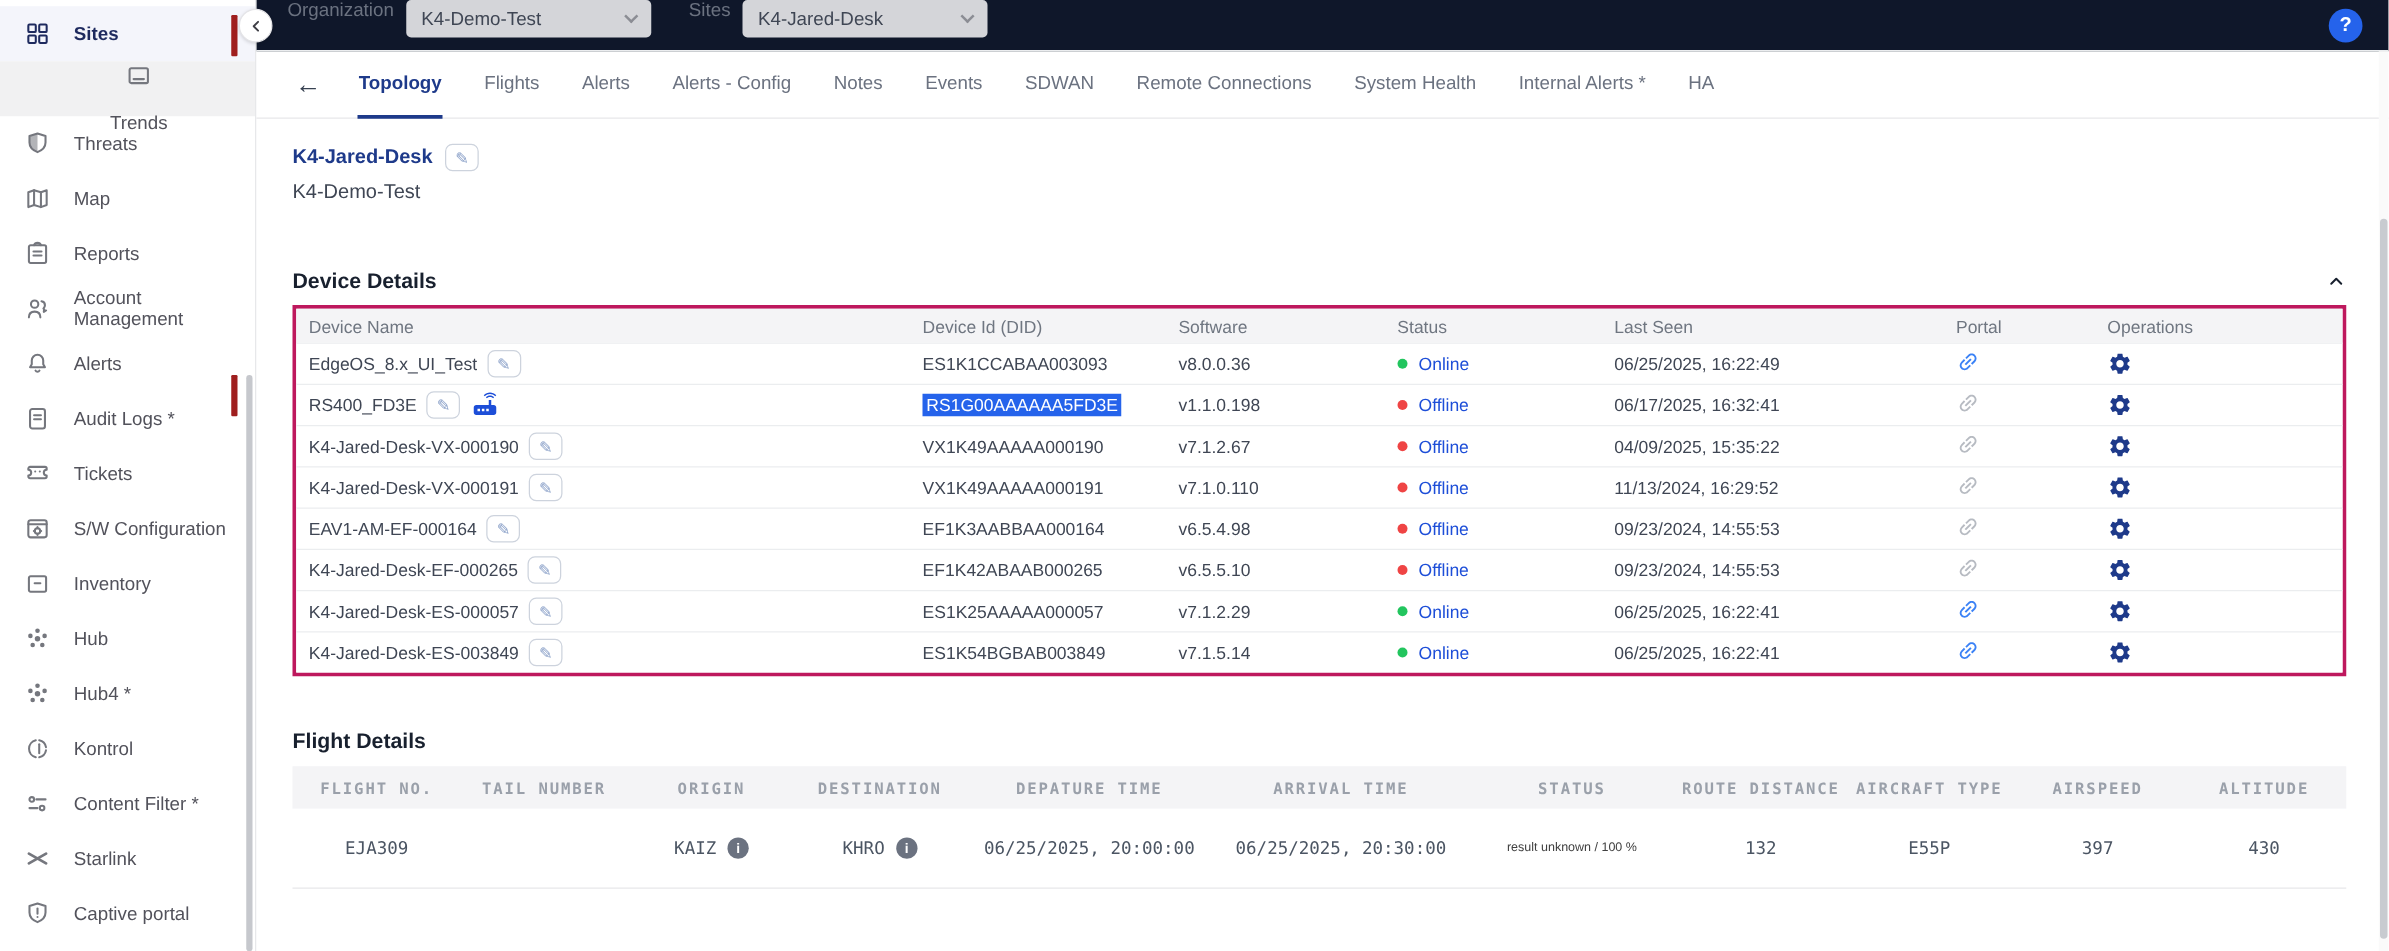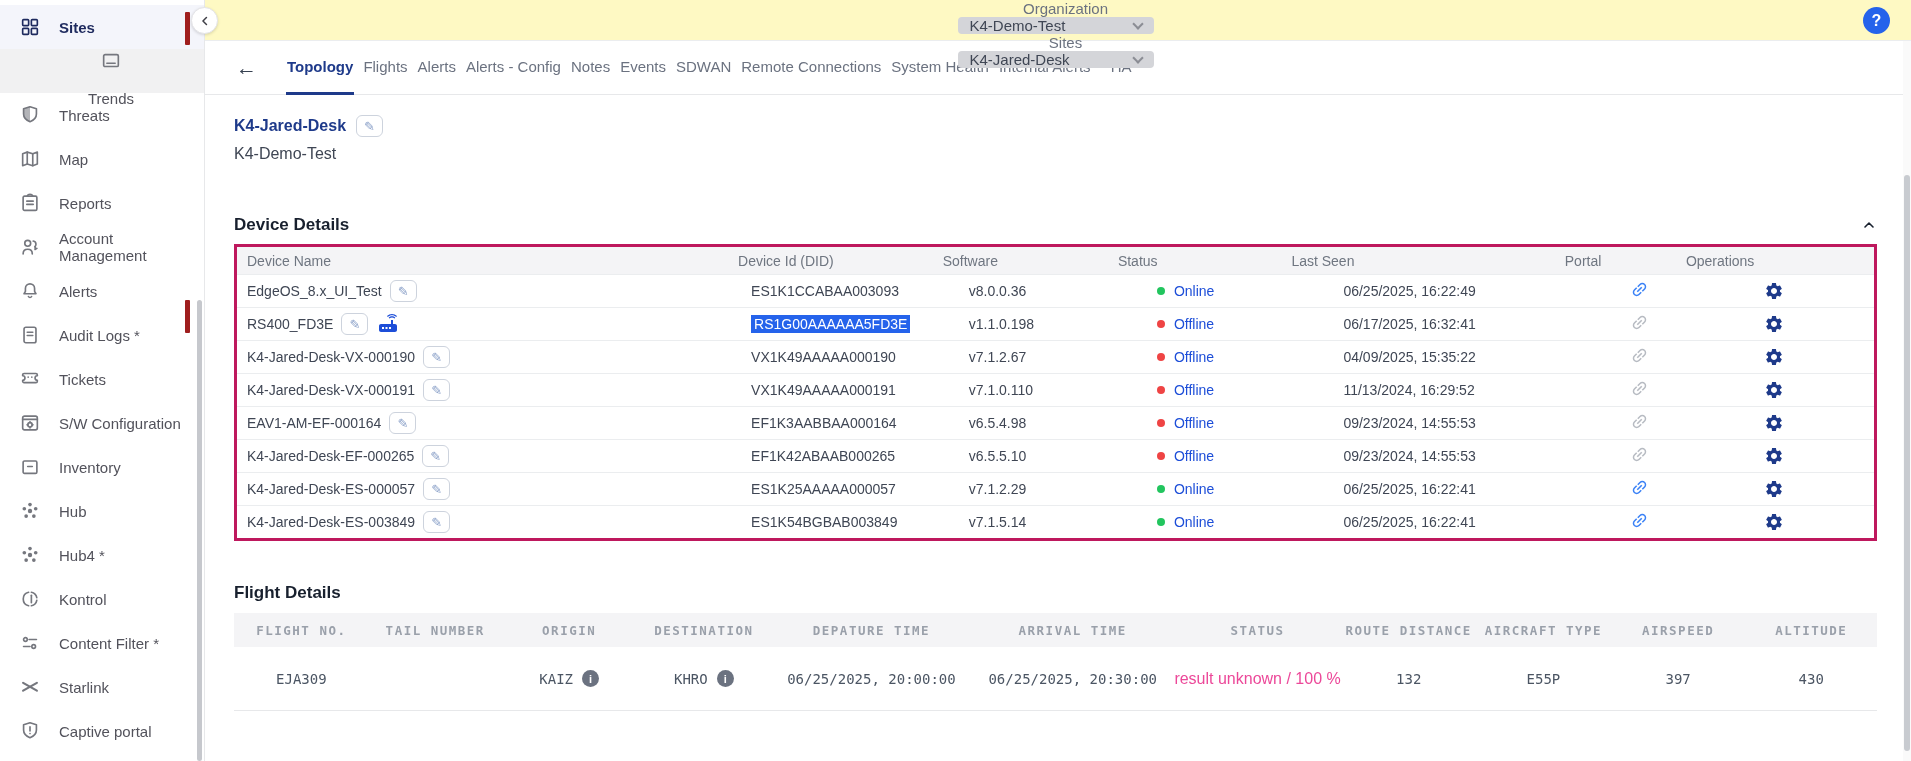--- a/index.html
+++ b/index.html
@@ -17,22 +17,22 @@
   .sb-item.active { color:#1e2a5e; font-weight:bold; background:#f4f5fb; }
   .sb-item.active .ic { color:#1e2a5e; }
   .sb-item.hl { background:#f1f1f2;flex-direction:column; }
   .sb-thumb { position:absolute; right:2px; top:300px; bottom:0; width:5px; background:#c6c8cd; border-radius:3px; }
   .sb-marker { position:absolute; left:185px; width:5px; height:33px; background:#9f1e1e; border-radius:1px; }
   .sb-marker.m1 { top:12px; } .sb-marker.m2 { top:300px; }
 
   
   .main { position:absolute; left:205px; right:0; top:0; bottom:0; }
 
-  .topbar { height:41px; border-bottom:1px solid #ebedef; display:flex; align-items:center;
-            padding-left:25px; position:relative; background:#fef9c3;flex-direction:column; }
+  .topbar { height:41px; border-bottom:1px solid #ebedef; display:flex; 
+            padding-left:25px; position:relative; background:#0f172a; }
   .tb-label { color:#6b7280; font-size:15px; margin-right:10px; }
   .tb-select { height:30px; min-width:196px; background:#d4d5d9; border-radius:4px; display:flex;
                align-items:center; justify-content:space-between; padding:0 12px; color:#3f4654;
                font-size:15px; margin-right:30px; cursor:pointer; }
   .chev-down { width:8px; height:8px; border-left:2px solid #8b8d94; border-bottom:2px solid #8b8d94;
                transform:rotate(-45deg); margin-left:14px; margin-top:-4px; }
   .help-btn { position:absolute; right:21px; top:7px; width:27px; height:27px; border-radius:50%;
               background:#2563eb; color:#fff; font-weight:bold; font-size:16px; display:flex;
               align-items:center; justify-content:center; cursor:pointer; }
   .collapse-btn { position:absolute; left:-14px; top:7px; width:27px; height:27px; border-radius:50%;
@@ -55,21 +55,21 @@
   .site-org { margin-top:8px; font-size:16px; color:#3f4654; }
 
   .panel-head { margin-top:52px; display:flex; justify-content:space-between; align-items:center; }
   .panel-title { font-size:17px; font-weight:bold; color:#18202e; }
   .caret-btn { cursor:pointer; display:flex; color:#18202e; }
 
   
   .dtable { margin-top:9px; border:3px solid #be185d; }
   .dt-header { display:flex; background:#f4f4f6; height:27px; align-items:center; font-size:14px; color:#6f7681; }
   .dt-row { display:flex; height:33px; align-items:center; border-top:1px solid #ebedef;
-            font-size:14px; color:#3f4654; background:#fff;gap:13px; }
+            font-size:14px; color:#3f4654; background:#fff; }
   .c { padding-left:10px; display:flex; align-items:center; }
   .col-name{width:30%;} .col-id{width:12.5%;} .col-sw{width:10.7%;} .col-status{width:10.6%;}
   .col-seen{width:16.7%;} .col-portal{width:7.4%;} .col-ops{flex:1;}
   .name-cell { gap:8px; }
   .sel { background:#2563eb; color:#fff; padding:1px 3px; }
   .status-dot { width:8px; height:8px; border-radius:50%; margin-right:9px; flex:0 0 8px; }
   .status-dot.on { background:#22c55e; } .status-dot.off { background:#ef4444; }
   .status-link { color:#1d4ed8; cursor:pointer; }
   .portal-link svg { width:19px; height:19px; transform:rotate(-45deg); }
   .portal-link.on { color:#3b82f6; cursor:pointer; } .portal-link.off { color:#b7bbc2; }
@@ -79,21 +79,21 @@
   
   .ftable { margin-top:10px; }
   .ft-header { display:flex; background:#f4f4f6; height:34px; align-items:center;
                font-family:"DejaVu Sans Mono", monospace; font-size:12.5px; font-weight:bold;
                color:#9aa0aa; letter-spacing:1.5px; }
   .ft-row { display:flex; align-items:center; height:64px; border-bottom:1px solid #e7e8ea;
             font-family:"DejaVu Sans Mono", monospace; font-size:14px; color:#4b5563; background:#fff; }
   .fc { text-align:center; display:flex; align-items:center; justify-content:center; }
   .fw0{width:8.2%;} .fw1{width:8.1%;} .fw2{width:8.2%;} .fw3{width:8.2%;} .fw4{width:12.2%;}
   .fw5{width:12.3%;} .fw6{width:10.2%;} .fw7{width:8.2%;} .fw8{width:8.2%;} .fw9{width:8.2%;} .fw10{flex:1;}
-  .ft-status { font-family:"Liberation Sans", sans-serif; font-size:16px; color:#ec4899; }
+  .ft-status { font-family:"Liberation Sans", sans-serif; font-size:10px; color:#404040; }
   .info-i { display:inline-flex; width:17px; height:17px; border-radius:50%; background:#6b7280;
             color:#fff; font-size:11px; font-weight:bold; align-items:center; justify-content:center;
             margin-left:9px; cursor:pointer; font-family:"Liberation Sans", sans-serif; }
 
   
   .v-scroll { position:absolute; right:0; top:41px; bottom:0; width:8px; background:#fafafa; z-index:8; }
   .v-thumb { position:absolute; top:134px; left:1px; width:6px; height:576px; background:#c8cbd0; border-radius:3px; }
 </style>
 </head>
 <body>
@@ -305,21 +305,21 @@
       <span class="tb-label">Sites</span>
       <div class="tb-select">
         <span>K4-Jared-Desk</span>
         <span class="chev-down"></span>
       </div>
       <div class="help-btn">?</div>
     </header>
 
     <nav class="tabsbar">
       <span class="back-arrow">←</span>
-      <div style="display:flex;gap:8px;">
+      <div style="display:flex;gap:32px;">
           <div class="tab active">Topology</div>
           <div class="tab">Flights</div>
           <div class="tab">Alerts</div>
           <div class="tab">Alerts - Config</div>
           <div class="tab">Notes</div>
           <div class="tab">Events</div>
           <div class="tab">SDWAN</div>
           <div class="tab">Remote Connections</div>
           <div class="tab">System Health</div>
           <div class="tab">Internal Alerts *</div>

